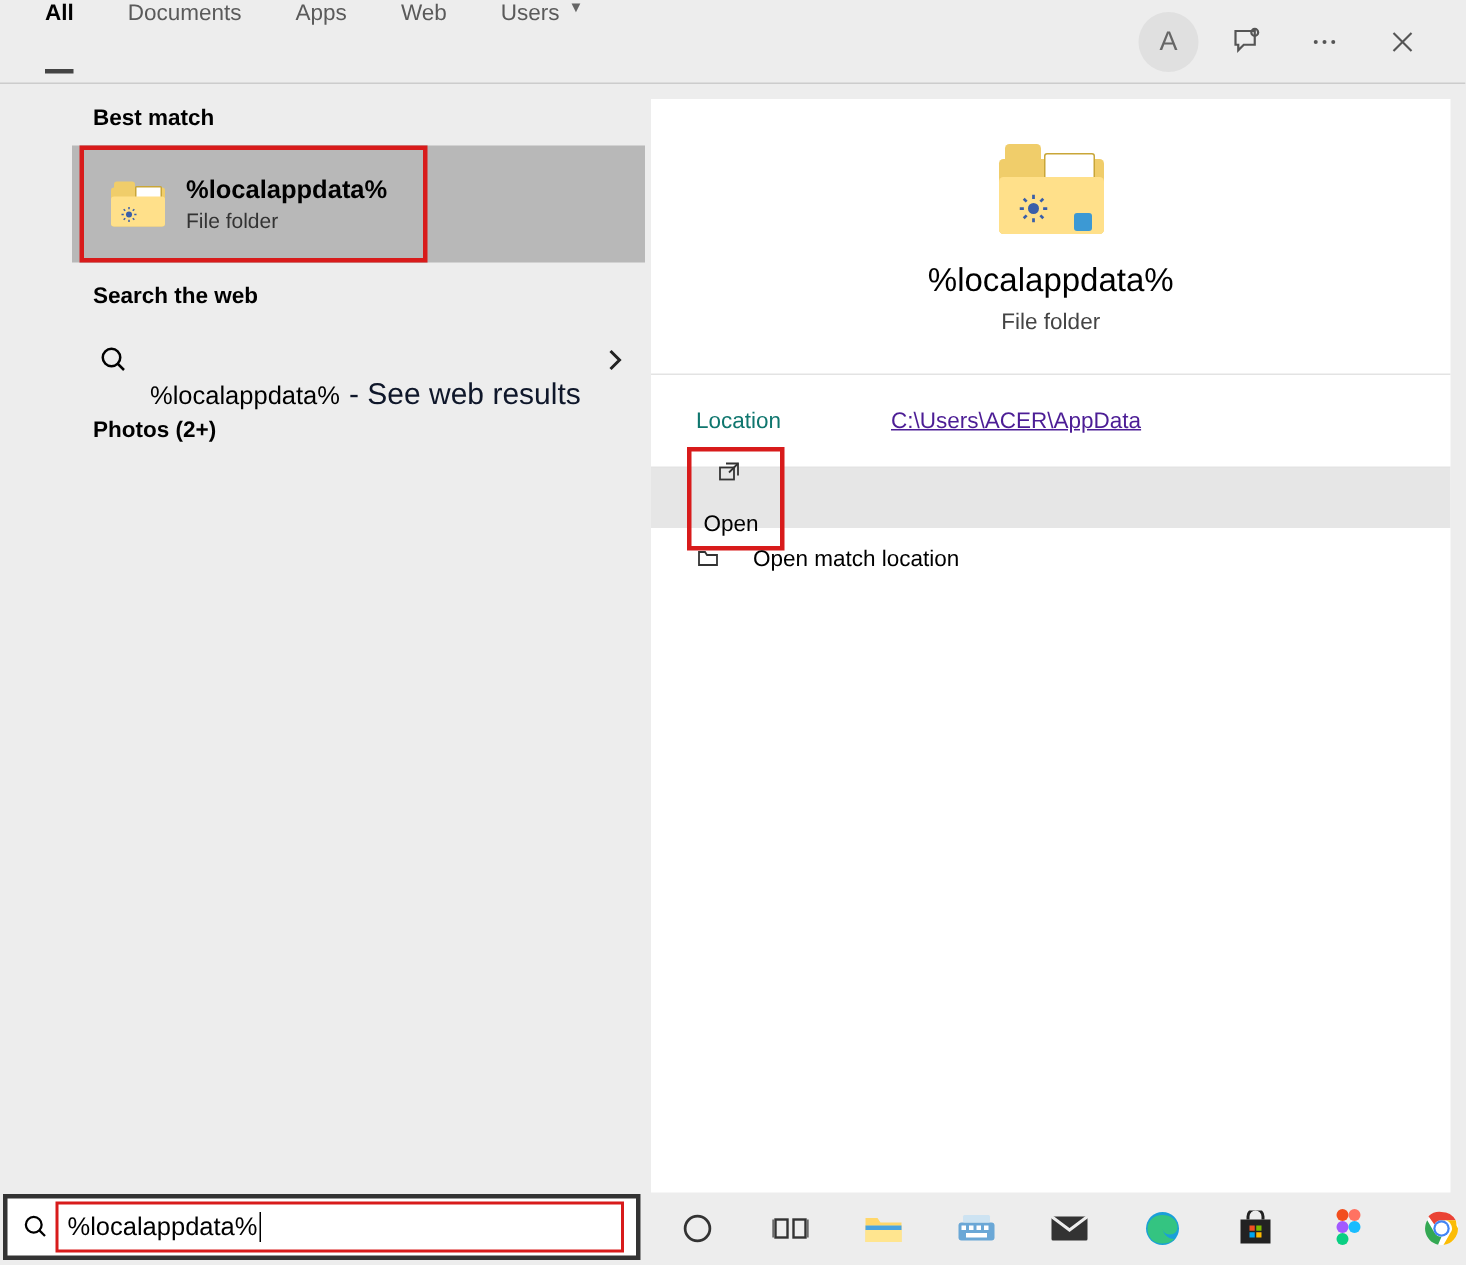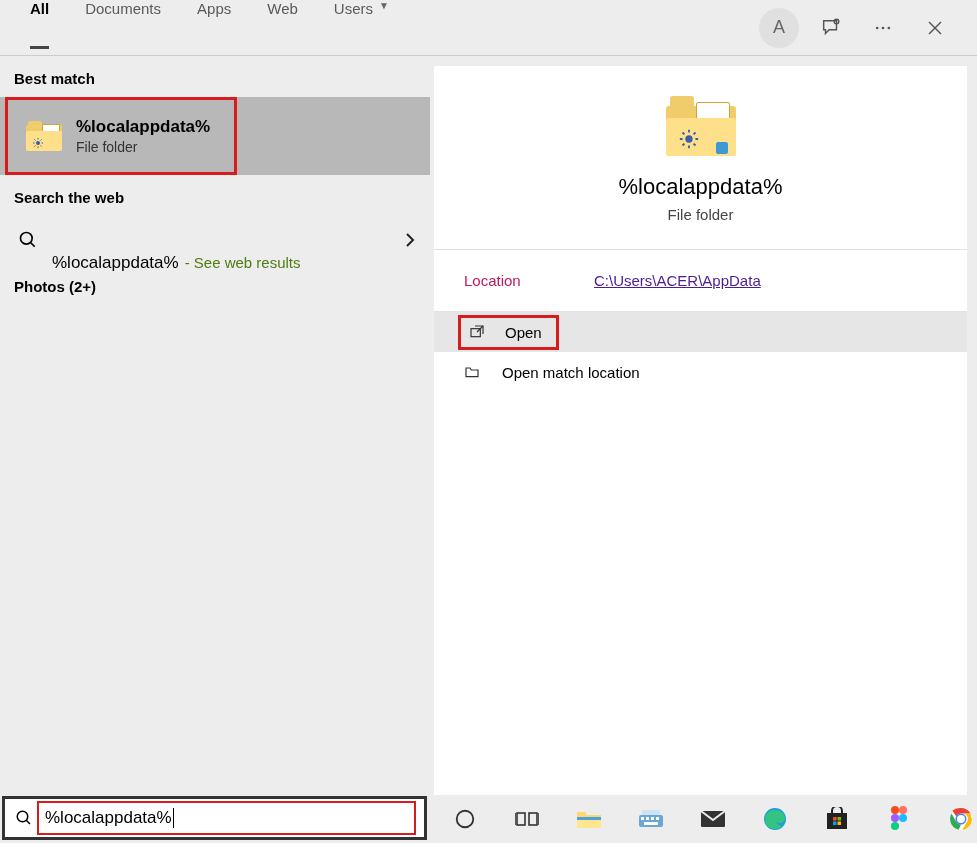--- a/index.html
+++ b/index.html
@@ -14,63 +14,63 @@
   .tab .caret { margin-left:6px; font-size:10px; color:#666; }
   .tabrow-right { margin-left:auto; display:flex; align-items:center; gap:12px; padding-right:10px; }
   .avatar { width:40px; height:40px; border-radius:50%; background:#e0e0e0; display:flex; align-items:center; justify-content:center; color:#666; font-size:18px; }
   .icon-btn { width:40px; height:40px; display:flex; align-items:center; justify-content:center; color:#555; }
 
   
   .topdiv { height:1px; background:#ccc; }
 
   
   .main { display:flex; height: calc(843px - 55px - 1px - 48px); }
-  .left { width:430px; background:#ededed; }
+  .left { width:430px; background:#ededed;padding-left:48px; }
   .right { flex:1; background:#fff; margin:10px 10px 0 4px; position:relative; }
 
   .section-label { font-weight:600; padding:14px 14px 10px; font-size:15px; }
 
   .best-match-item { height:78px; background:#b8b8b8; display:flex; align-items:center; padding:0 14px 0 18px; border: 3px solid #d81b1b; margin:0 0 0 5px; width:232px; }
   .best-match-band { height:78px; background:#b8b8b8; display:flex; align-items:center; }
   .folder-icon-sm { width:36px; height:30px; position:relative; margin-right:14px; }
   .folder-back-sm { position:absolute; bottom:0; width:36px; height:26px; background:#f0cd6a; border-radius:2px; }
   .folder-tab-sm { position:absolute; top:0; left:2px; width:14px; height:6px; background:#f0cd6a; border-radius:2px 2px 0 0; }
   .folder-page-sm { position:absolute; top:3px; right:2px; width:18px; height:22px; background:#fff; border:1px solid #c9a638; border-radius:1px; }
   .folder-front-sm { position:absolute; bottom:0; width:36px; height:20px; background:#ffe08a; border-radius:2px; }
   .gear-sm { position:absolute; bottom:2px; left:6px; width:12px; height:12px; color:#3a5ea9; }
   .best-title { font-weight:600; font-size:17px; }
   .best-sub { color:#333; font-size:14px; margin-top:2px; }
 
   .web-item { height:48px; display:flex; align-items:center; padding:0 14px 0 18px; }
   .search-icon { width:20px; height:20px; margin-right:14px; }
   .web-text { flex:1; display:flex; align-items:baseline; gap:6px; font-size:17px; }
   .web-text .term { color:#000; }
-  .web-text .sub { color:#4d7c0f; font-size:15px;margin-top:47px; }
+  .web-text .sub { color:#0f172a; font-size:20px;margin-top:47px; }
   .chevron { color:#333; }
 
   
   .detail-head { display:flex; flex-direction:column; align-items:center; padding:30px 20px 26px; border-bottom:1px solid #e3e3e3; }
   .folder-icon-lg { width:70px; height:60px; position:relative; margin-bottom:18px; }
   .flg-back { position:absolute; bottom:0; width:70px; height:50px; background:#f0cd6a; border-radius:3px; }
   .flg-tab { position:absolute; top:0; left:4px; width:24px; height:12px; background:#f0cd6a; border-radius:3px 3px 0 0; }
   .flg-page { position:absolute; top:6px; right:6px; width:34px; height:44px; background:#fff; border:1px solid #c9a638; border-radius:2px; }
   .flg-front { position:absolute; bottom:0; width:70px; height:38px; background:#ffe08a; border-radius:3px; }
   .flg-gear { position:absolute; bottom:6px; left:12px; color:#3a5ea9; font-size:22px; }
   .flg-vs { position:absolute; bottom:2px; right:8px; width:12px; height:12px; background:#3c99d4; border-radius:2px; }
   .detail-title { font-size:22px; font-weight:400; }
   .detail-sub { color:#444; margin-top:6px; }
 
   .kv { display:flex; padding:22px 30px; border-bottom:1px solid #e3e3e3; }
-  .kv .k { color:#be185d; width:130px; }
+  .kv .k { color:#0f766e; width:130px; }
   .kv .v { color:#4c1d95; text-decoration:underline; }
 
   .action-row { height:40px; display:flex; align-items:center; padding-left:30px; gap:20px; }
   .action-row.sel { background:#e6e6e6; }
   .action-row .ico { width:18px; text-align:center; color:#333; }
-  .open-box { border:3px solid #d81b1b; display:inline-flex; align-items:center; padding: 6px 14px 6px 8px; gap:18px; margin-left:-6px; }
+  .open-box { border:3px solid #d81b1b; display:inline-flex; align-items:center; padding: 6px 14px 6px 8px; gap:18px; margin-left:-6px;flex-direction:column; }
 
   
   .taskbar { position:absolute; bottom:0; left:0; right:0; height:48px; display:flex; align-items:center; }
   .searchbox { width:428px; height:44px; margin:0 0 2px 2px; border:3px solid #333; background:#fff; display:flex; align-items:center; padding:0 8px; position:relative; }
   .searchbox-inner { border:2px solid #d81b1b; height:34px; flex:1; display:flex; align-items:center; padding:0 6px; margin-left:24px; font-size:17px; }
   .searchbox .mag { position:absolute; left:10px; top:50%; transform:translateY(-50%); }
   .caret-line { display:inline-block; width:1px; height:20px; background:#000; margin-left:1px; vertical-align:middle; }
   .tray { display:flex; align-items:center; gap:30px; margin-left:22px; }
   .tray-item { width:32px; height:32px; display:flex; align-items:center; justify-content:center; font-size:20px; position:relative; }
 

